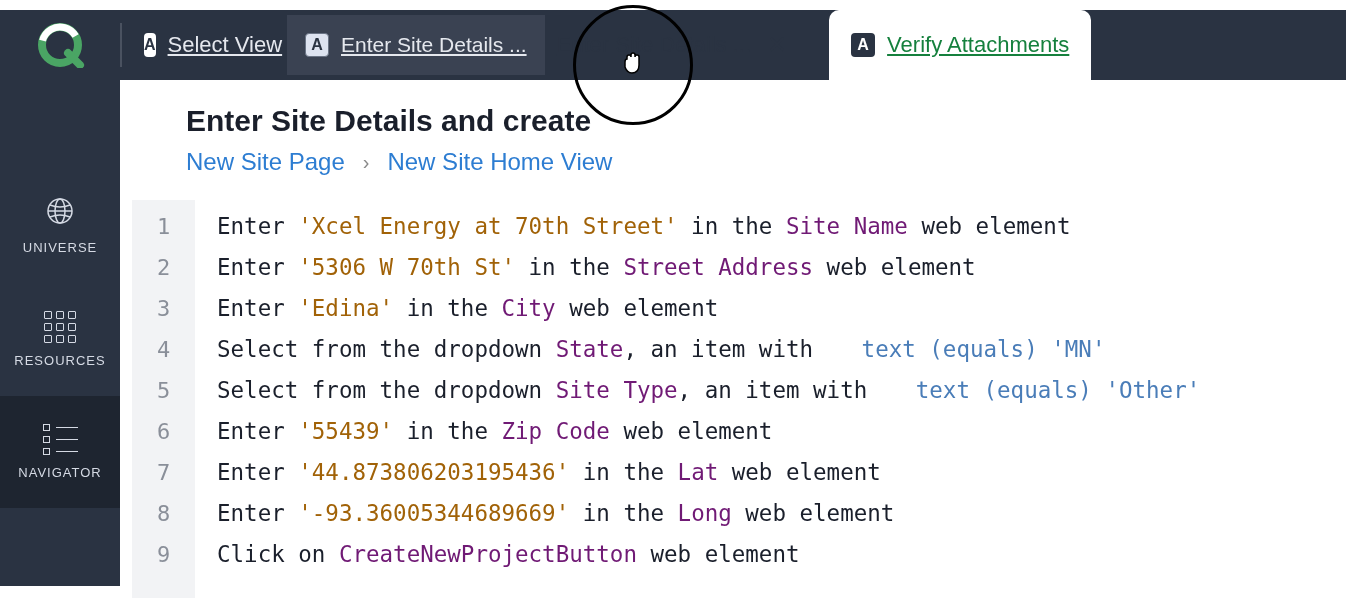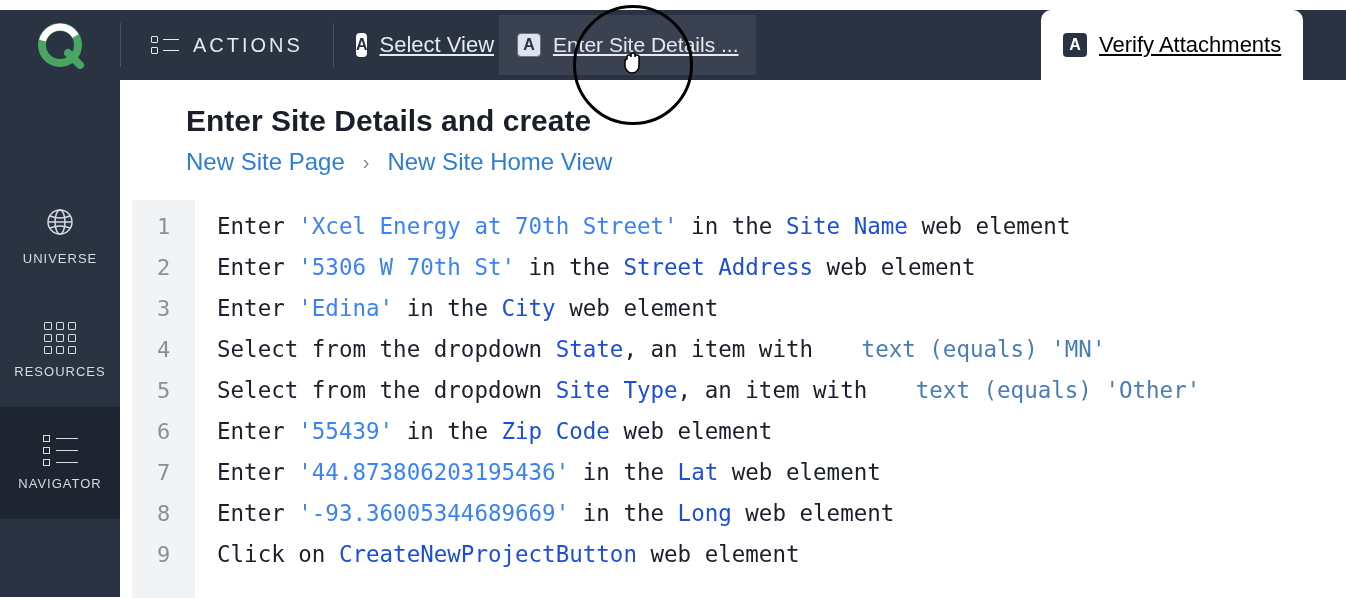--- a/index.html
+++ b/index.html
@@ -132,21 +132,21 @@
     }
     .tab-4 {
       background: #fff;
       border-radius: 10px 10px 0 0;
       margin-left: 20px;
     }
     .tab-4 .tab-badge {
       background: #2a3342;
       color: #fff;
     }
-    .tab-4 .tab-label { color: #000000; }
+    .tab-4 .tab-label { color: #15803d; }
     .cursor-circle {
       position: absolute;
       left: 573px;
       top: 5px;
       width: 120px;
       height: 120px;
       border: 3px solid #000;
       border-radius: 50%;
       z-index: 10;
       pointer-events: none;
@@ -154,21 +154,21 @@
     .cursor-hand {
       position: absolute;
       left: 618px;
       top: 48px;
       z-index: 11;
       pointer-events: none;
     }
     .sidebar {
       position: absolute;
       left: 0;
-      top: 79px;
+      top: 68px;
       width: 120px;
       height: 518px;
       background: #2a3342;
       display: flex;
       flex-direction: column;
       padding-top: 100px;
     }
     .sidebar-item {
       display: flex;
       flex-direction: column;
@@ -273,53 +273,40 @@
     }
     .code {
       flex: 1;
       padding: 6px 0 0 22px;
       font-family: 'Consolas', 'Menlo', monospace;
       font-size: 22.5px;
       line-height: 41px;
       color: #1a1f2b;
       white-space: pre;
     }
-    .tok-str { color: #3b82f6; }
-    .tok-var { color: #1d4ed8; }
+    .tok-str { color: #a16207; }
+    .tok-var { color: #701a75; }
     .tok-kw { color: #4a7db8; margin-left: 35px; }
   </style>
 </head>
 <body>
 
 <div class="top-strip"></div>
 
 <div class="header">
   <div class="logo-area">
     <div class="logo">
       <svg viewBox="0 0 52 52">
         <circle cx="26" cy="26" r="18" fill="none" stroke="#4aa564" stroke-width="8"></circle>
         <path d="M 34 34 L 46 46" stroke="#4aa564" stroke-width="8" stroke-linecap="round"></path>
         <circle cx="26" cy="26" r="18" fill="none" stroke="#fff" stroke-width="7" stroke-dasharray="0 70 50" transform="rotate(-30 26 26)"></circle>
       </svg>
     </div>
   </div>
   <div class="divider"></div>
-  <div class="actions-btn">
-    <div class="actions-icon">
-      <div class="actions-icon-row">
-          <div class="actions-icon-square"></div>
-          <div class="actions-icon-line"></div>
-        </div>
-      <div class="actions-icon-row">
-          <div class="actions-icon-square"></div>
-          <div class="actions-icon-line"></div>
-        </div>
-    </div>
-    <span>ACTIONS</span>
-  </div>
   <div class="divider"></div>
   <div class="tabs">
 
     <div class="tab tab-1">
       <div class="tab-badge">A</div>
       <span class="tab-label">Select View</span>
     </div>
 
     <div class="tab tab-dragged">
       <div class="tab-badge">A</div>

